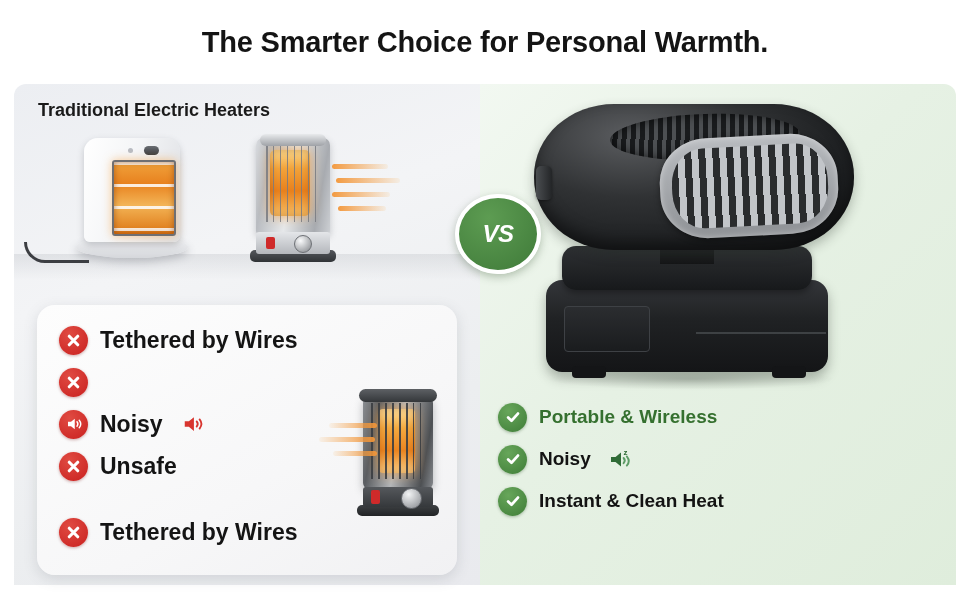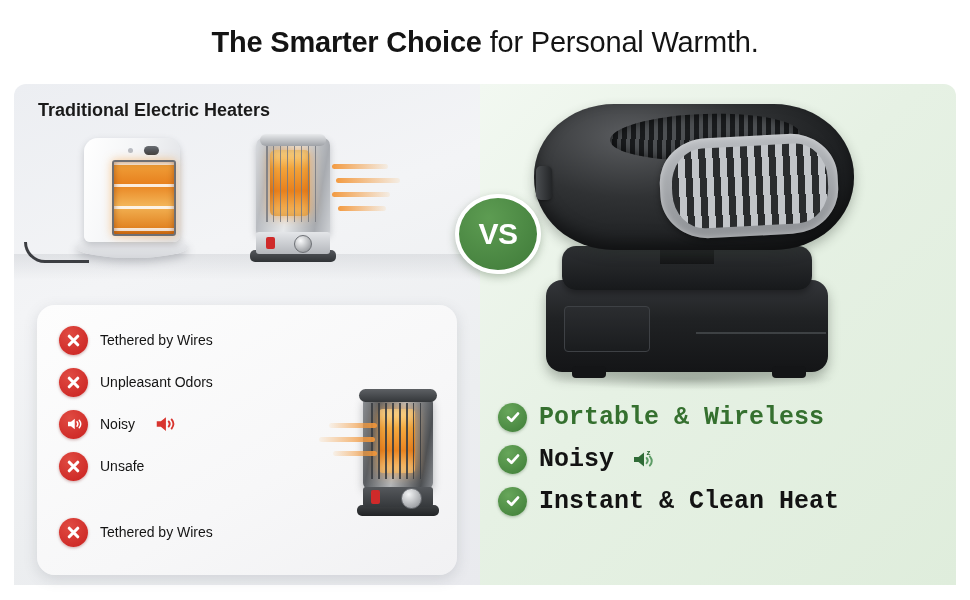--- a/index.html
+++ b/index.html
@@ -26,21 +26,21 @@
     justify-content: center;
     background: #ffffff;
   }
   .title {
     font-size: 29px;
     letter-spacing: -0.2px;
     white-space: nowrap;
     color: #141414;
   }
   .title .strong { font-weight: bold; text-align: center; }
-  .title .light  { font-weight: normal; }
+  .title .light  { font-weight: bold; }
 
   
   .panels {
     position: absolute;
     left: 14px;
     top: 84px;
     width: 942px;
     height: 521px;
     display: flex;
     border-radius: 12px;
@@ -272,22 +272,22 @@
     z-index: 3;
   }
   .neg-item {
     display: flex;
     align-items: center;
     height: 42px;
     gap: 12px;
   }
   .neg-item.spaced { margin-top: 24px; }
   .neg-label {
-    font-size: 14px;
-    font-weight: normal;
+    font-size: 23px;
+    font-weight: bold;
     color: #141414;
     white-space: nowrap;
   }
   .icon-x, .icon-speaker-red {
     flex: 0 0 auto;
     width: 29px; height: 29px;
     border-radius: 50%;
     display: flex;
     align-items: center;
     justify-content: center;
@@ -395,22 +395,23 @@
     background: radial-gradient(circle at 38% 28%, #5d9c52, #3f7a39);
     border: 4px solid #ffffff;
     box-shadow: 0 3px 9px rgba(60,90,55,.35);
     display: flex;
     align-items: center;
     justify-content: center;
     z-index: 20;
   }
   .vs-text {
     color: #ffffff;
-    font-size: 30px;
+    font-size: 24px;
     font-weight: bold;
+    font-style: italic;
     letter-spacing: -0.5px;
   }
 
   
   .product {
     position: absolute;
     left: 40px;
     top: 14px;
     width: 350px;
     height: 296px;
@@ -523,25 +524,24 @@
     top: 312px;
     width: 440px;
   }
   .pos-item {
     display: flex;
     align-items: center;
     height: 42px;
     gap: 12px;
   }
   .pos-label {
-    font-size: 25px;
+    font-size: 19px;
     font-weight: bold;
     color: #131313;
     white-space: nowrap;
-    font-family: Liberation Mono, monospace;
   }
   .pos-label.accent { color: #35702f; }
   .icon-check {
     flex: 0 0 auto;
     width: 29px; height: 29px;
     border-radius: 50%;
     display: flex;
     align-items: center;
     justify-content: center;
     background: radial-gradient(circle at 36% 28%, #67a65a, #3f7d38);
@@ -629,21 +629,20 @@
           </span>
           <span class="neg-label">Tethered by Wires</span>
         </div>
 
         <div class="neg-item">
           <span class="icon-x">
             <svg width="17" height="17" viewBox="0 0 24 24" aria-hidden="true">
               <path d="M6 6 L18 18 M18 6 L6 18" stroke="#ffffff" stroke-width="4.4" stroke-linecap="round"></path>
             </svg>
           </span>
-          <span class="neg-label">Unpleasant Odors</span>
         </div>
 
         <div class="neg-item">
           <span class="icon-speaker-red">
             <svg width="18" height="18" viewBox="0 0 24 24" aria-hidden="true">
               <path d="M4 9 h4 l5 -4 v14 l-5 -4 H4 z" fill="#ffffff"></path>
               <path d="M16 9 q2.4 3 0 6" stroke="#ffffff" stroke-width="1.9" fill="none" stroke-linecap="round"></path>
               <path d="M19 7 q4 5 0 10" stroke="#ffffff" stroke-width="1.9" fill="none" stroke-linecap="round"></path>
             </svg>
           </span>

